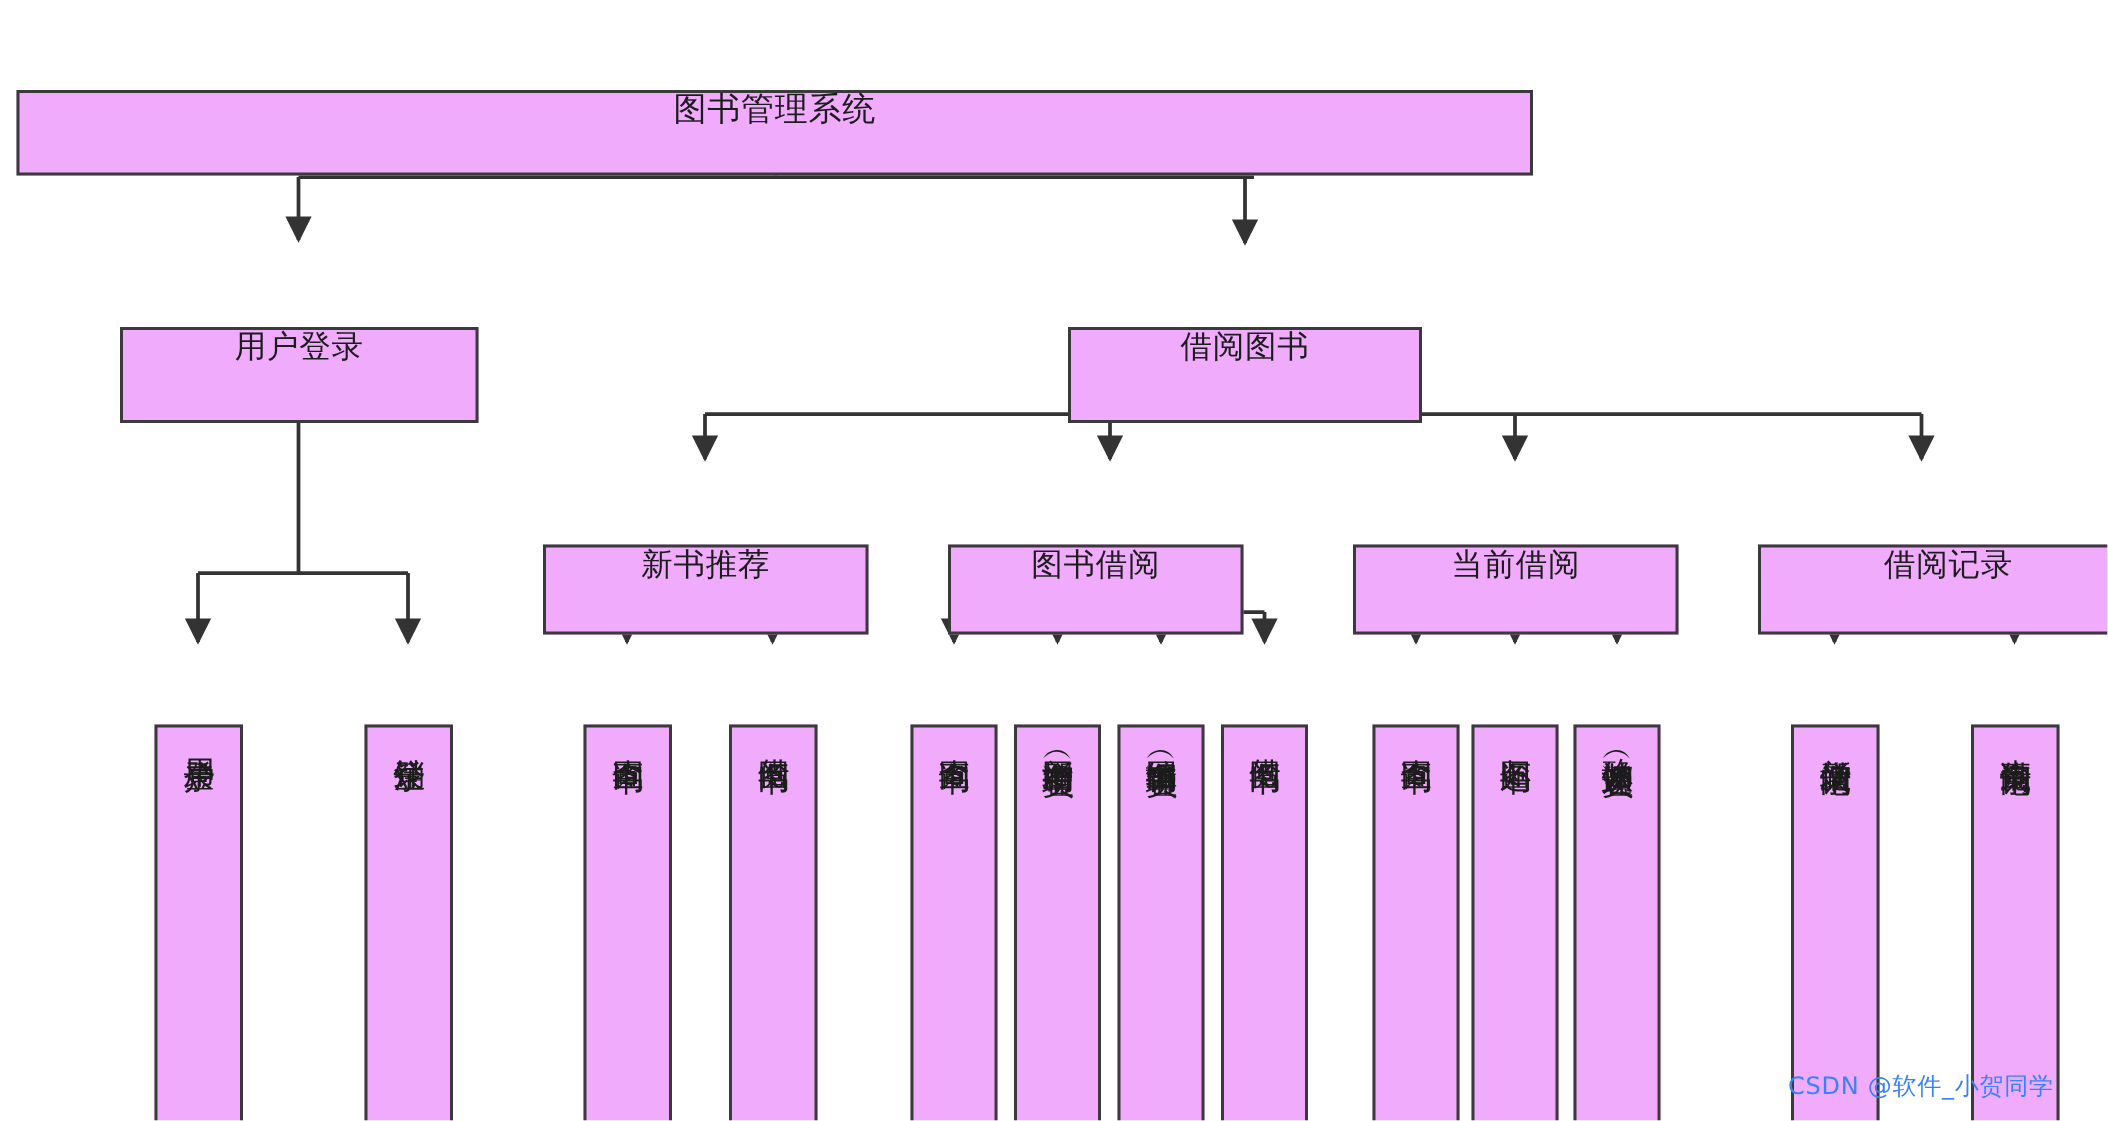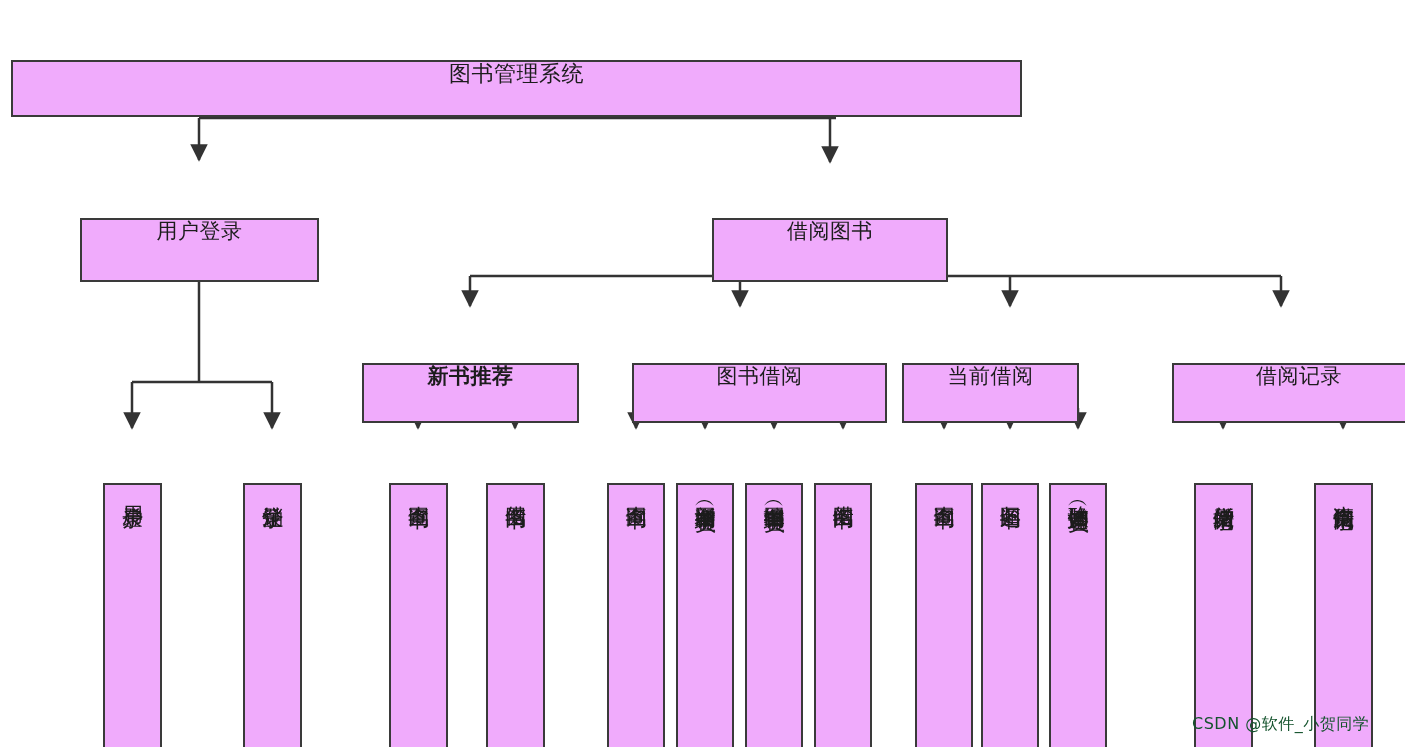--- a/index.html
+++ b/index.html
@@ -53,21 +53,21 @@
     text-orientation: upright;
     font-size: 21px;
     line-height: 1.08;
     letter-spacing: 1px;
     white-space: nowrap;
     color: #1c1c1c;
   }
   .watermark {
     position: absolute;
     font-size: 16px;
-    color: #14532d;
+    color: #3b82f6;
     white-space: nowrap;
     letter-spacing: 0.5px;
   }
 </style>
 </head>
 <body>
 
 <div id="canvas">
 
   <svg id="edges" viewBox="0 0 1405 747" xmlns="http://www.w3.org/2000/svg">
@@ -124,27 +124,27 @@
     <span>图书管理系统</span>
   </div>
 
   <div class="node horiz" style="left:80px; top:170px; width:239px; height:64px;">
     <span>用户登录</span>
   </div>
   <div class="node horiz" style="left:712px; top:170px; width:236px; height:64px;">
     <span>借阅图书</span>
   </div>
 
-  <div class="node horiz" style="left:362px; top:315px; width:217px; height:60px;font-weight:bold;">
+  <div class="node horiz" style="left:362px; top:315px; width:217px; height:60px;">
     <span>新书推荐</span>
   </div>
-  <div class="node horiz" style="left:632px; top:315px; width:255px; height:60px;">
+  <div class="node horiz" style="left:632px; top:315px; width:197px; height:60px;">
     <span>图书借阅</span>
   </div>
-  <div class="node horiz" style="left:902px; top:315px; width:177px; height:60px;">
+  <div class="node horiz" style="left:902px; top:315px; width:217px; height:60px;">
     <span>当前借阅</span>
   </div>
   <div class="node horiz" style="left:1172px; top:315px; width:254px; height:60px;">
     <span>借阅记录</span>
   </div>
 
   <div class="node vert" style="left:103px; top:435px; width:59px; height:300px;">
     <span class="vlabel">用户登录</span>
   </div>
   <div class="node vert" style="left:243px; top:435px; width:59px; height:300px;">

